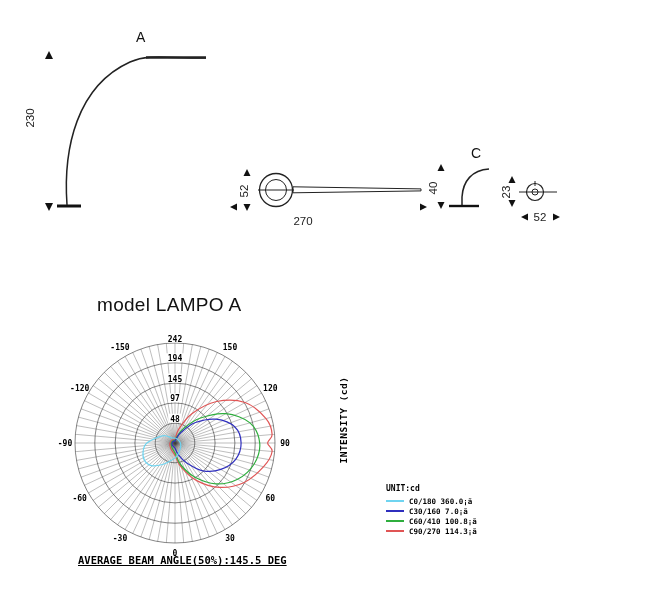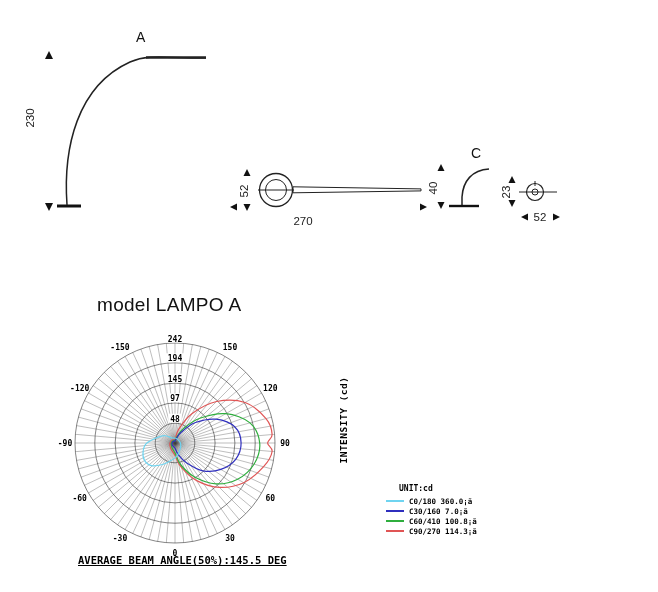--- a/index.html
+++ b/index.html
@@ -8,21 +8,21 @@
   .canvas { position: relative; width: 658px; height: 592px; background: #fff; overflow: hidden; }
   .abs { position: absolute; }
   svg { display: block; }
   svg text { font-family: "Liberation Sans", sans-serif; fill: #111; }
   text.partlabel { font-size: 14px; fill: #111; }
   text.dim { font-size: 11.5px; fill: #222; }
   text.pl { font: bold 8px "DejaVu Sans Mono", monospace; fill: #000; }
   text.axislabel { font: bold 9.5px "DejaVu Sans Mono", monospace; fill: #000; letter-spacing: 0.5px; }
   .chart-title { position: absolute; left: 97px; top: 294px; font-size: 19px; color: #111; letter-spacing: 0.3px; }
   .legend { position: absolute; left: 386px; top: 484px; }
-  .legend .unit { font: bold 8px "DejaVu Sans Mono", monospace; margin-left: 13px; margin-bottom: 3px; color: #000; }
+  .legend .unit { font: bold 8px "DejaVu Sans Mono", monospace; margin-left: 0; margin-bottom: 3px; color: #000; }
   .lrow { display: flex; align-items: center; height: 10px; }
   .sw { display: inline-block; width: 18px; height: 2px; margin-right: 5px; flex: 0 0 18px; }
   .lt { font: bold 7.5px "DejaVu Sans Mono", monospace; color: #000; white-space: pre; }
   .footer { position: absolute; left: 78px; top: 554px; font: bold 10.5px "DejaVu Sans Mono", monospace; color: #000; white-space: pre; text-decoration: underline; }
 </style>
 </head>
 <body>
 
 <div class="canvas">
 

